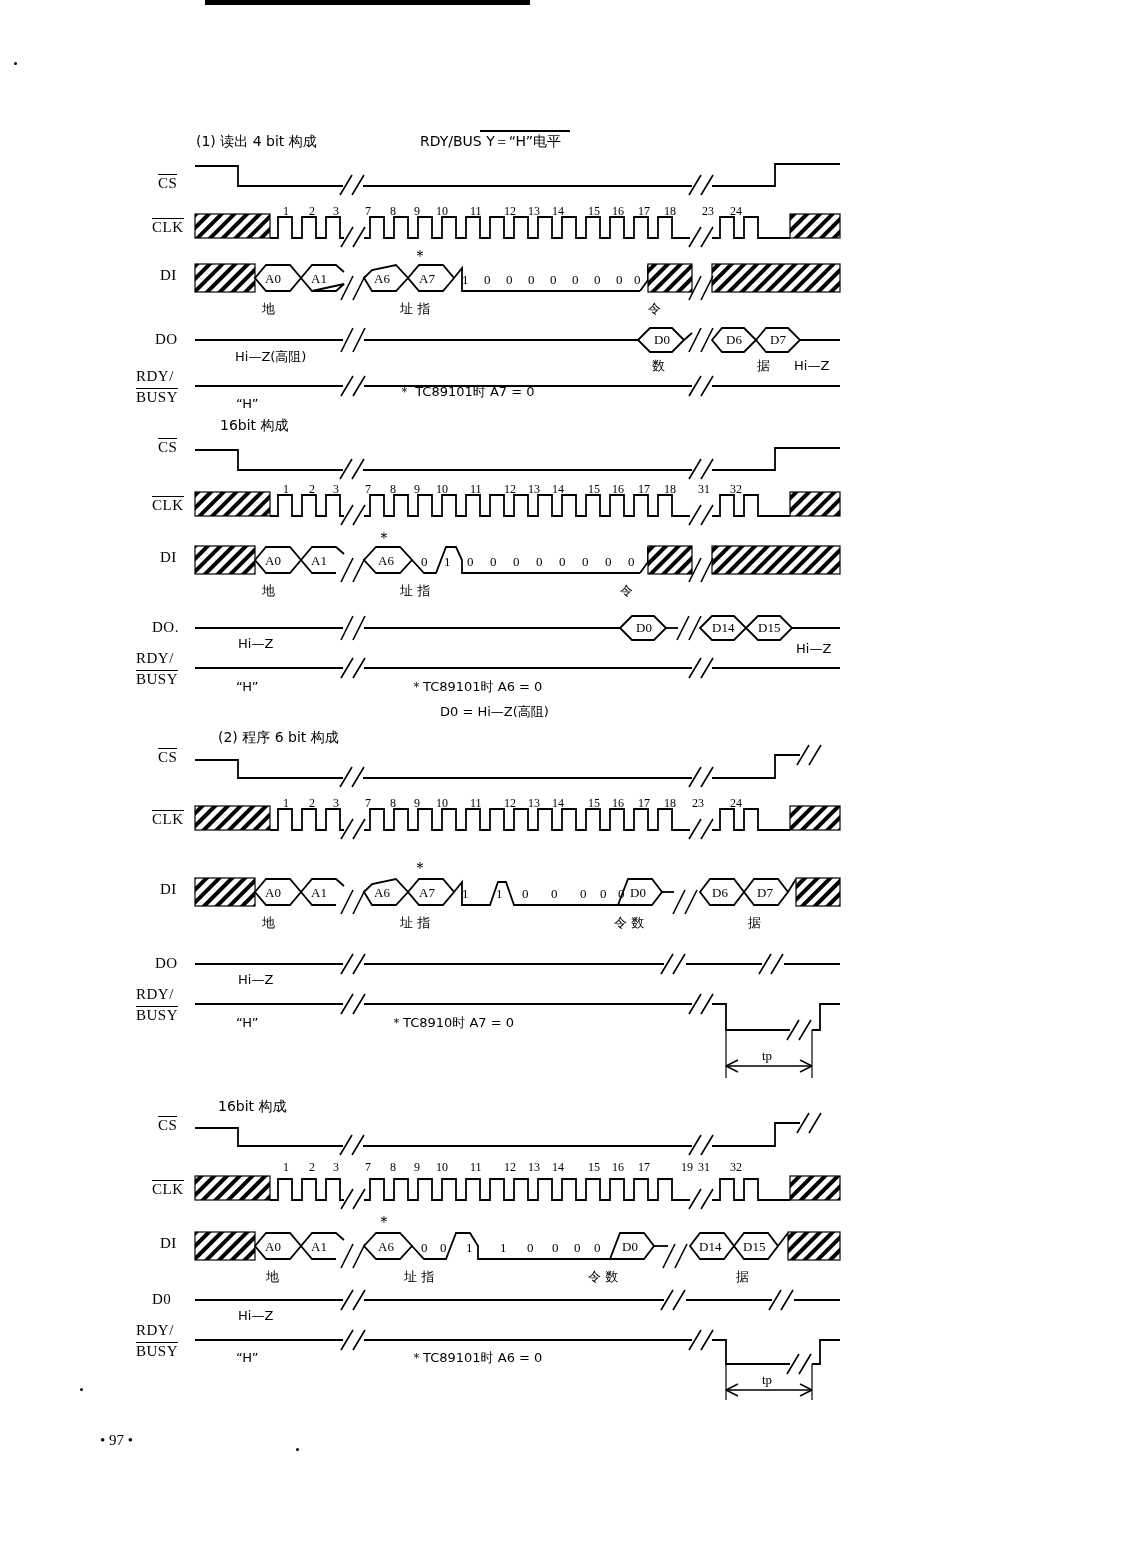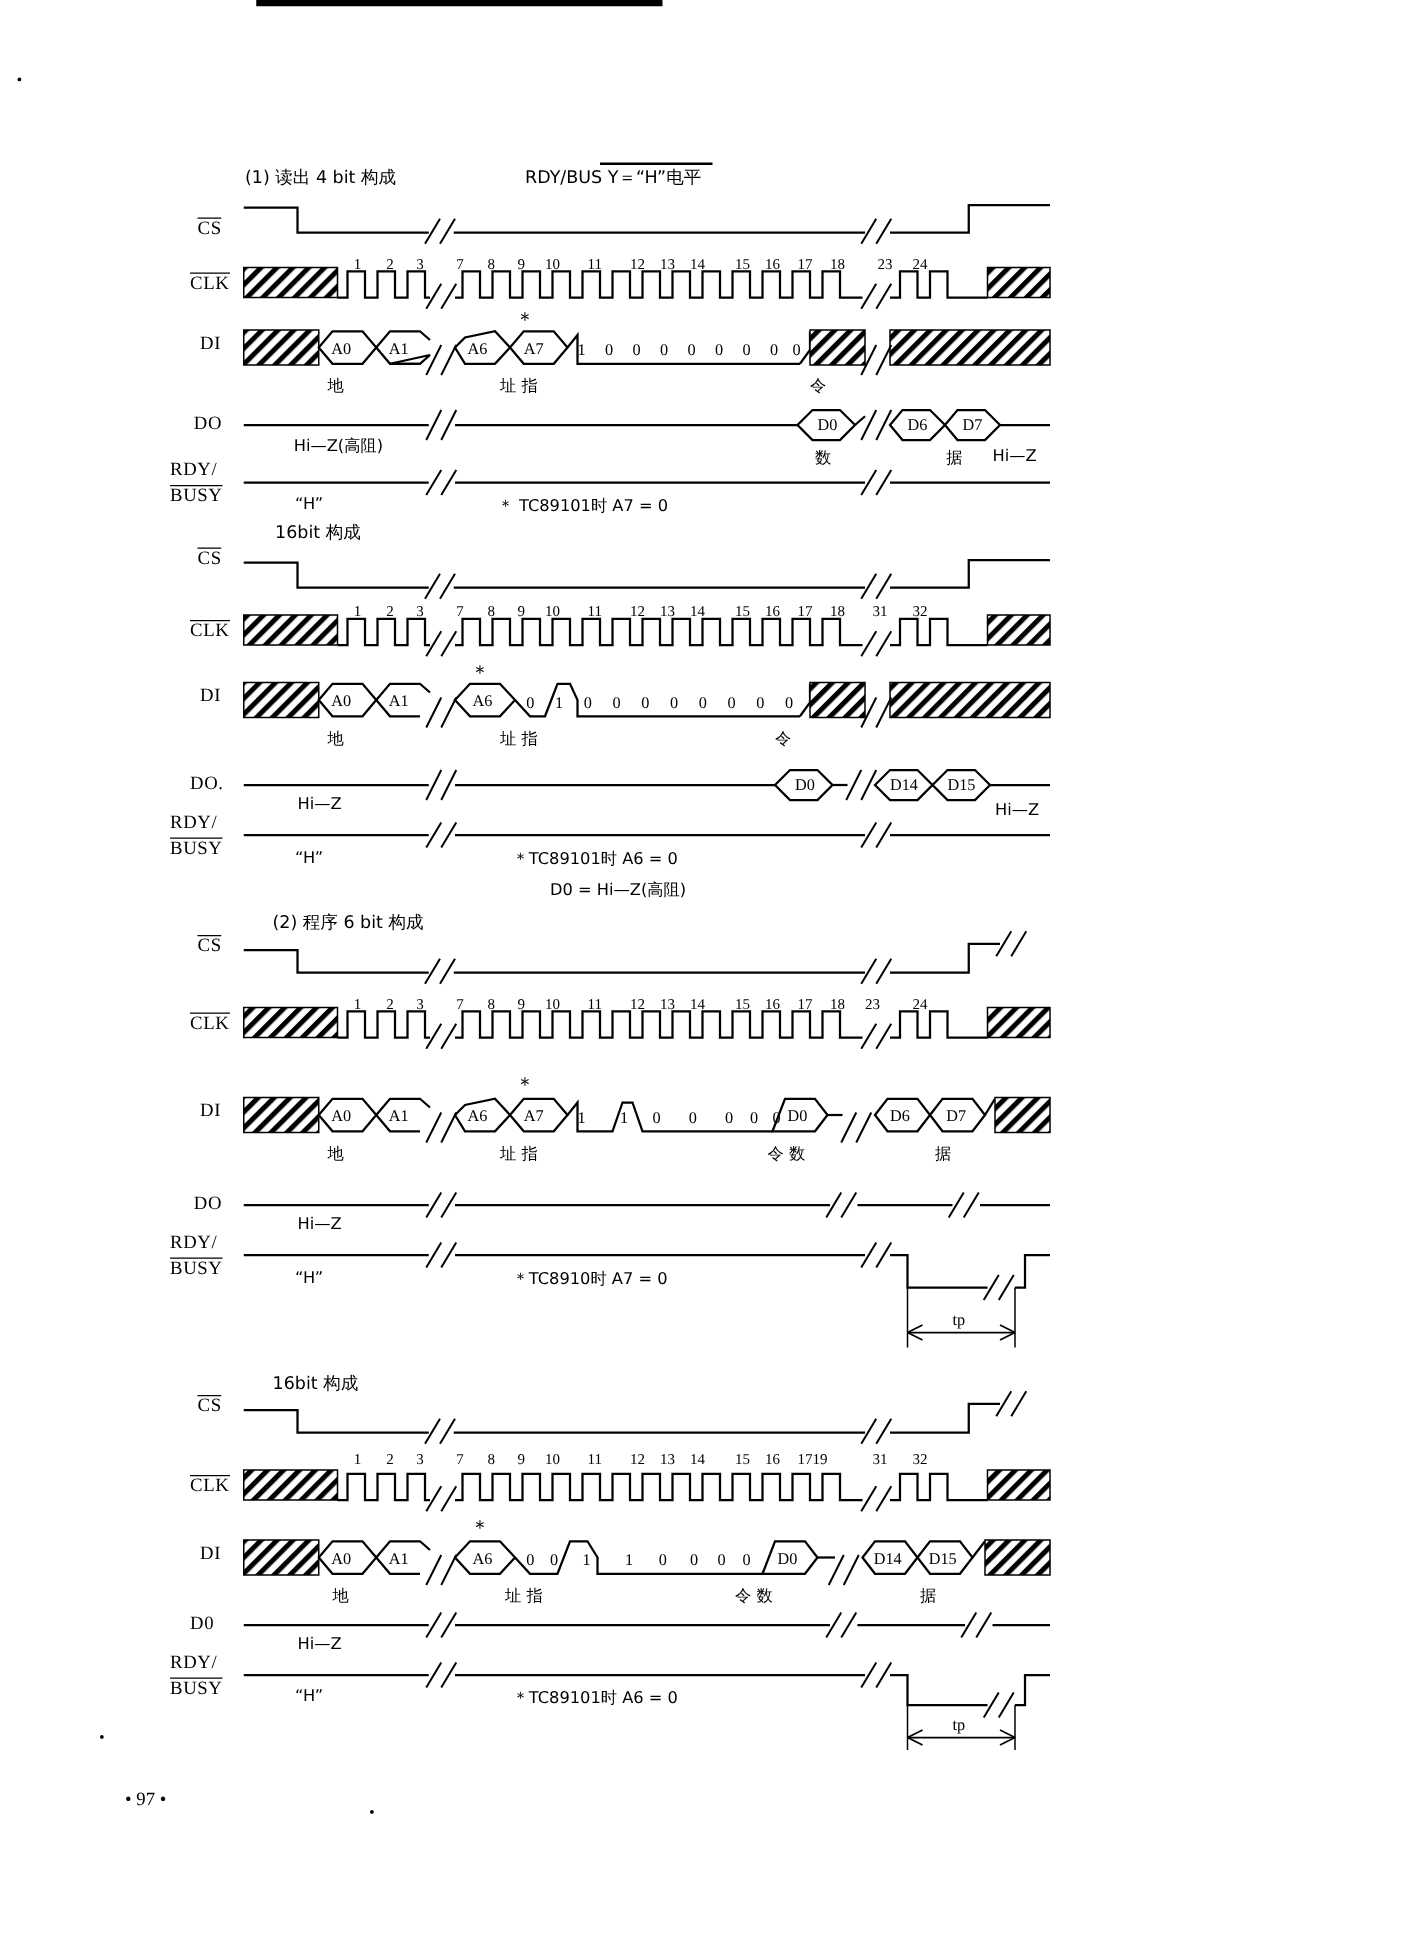--- a/index.html
+++ b/index.html
@@ -284,21 +284,21 @@
   <div class="lbl cn" style="left:648px;top:300px;">令</div>
 
   <div class="lbl small" style="left:654px;top:332px;">D0</div>
   <div class="lbl small" style="left:726px;top:332px;">D6</div>
   <div class="lbl small" style="left:770px;top:332px;">D7</div>
   <div class="lbl cn" style="left:652px;top:357px;">数</div>
   <div class="lbl cn" style="left:757px;top:357px;">据</div>
   <div class="lbl cn" style="left:794px;top:358px;">Hi—Z</div>
   <div class="lbl cn" style="left:235px;top:348px;">Hi—Z(高阻)</div>
   <div class="lbl cn" style="left:236px;top:396px;">“H”</div>
-  <div class="lbl cn" style="left:398px;top:396px;">＊ TC89101时 A7 = 0</div>
+  <div class="lbl cn" style="left:398px;top:383px;">＊ TC89101时 A7 = 0</div>
 
   <div class="lbl sig ovl" style="left:158px;top:438px;">CS</div>
   <div class="lbl sig ovl" style="left:152px;top:496px;">CLK</div>
   <div class="lbl sig" style="left:160px;top:549px;">DI</div>
   <div class="lbl sig" style="left:152px;top:619px;">DO.</div>
   <div class="lbl sig" style="left:136px;top:650px;">RDY/</div>
   <div class="lbl sig ovl" style="left:136px;top:670px;">BUSY</div>
 
   <div class="lbl num" style="left:283px;top:482px;">1</div>
   <div class="lbl num" style="left:309px;top:482px;">2</div>
@@ -387,21 +387,21 @@
   <div class="lbl small" style="left:618px;top:886px;">0</div>
   <div class="lbl" style="left:412px;top:858px;font-size:16px;">＊</div>
 
   <div class="lbl cn" style="left:262px;top:914px;">地</div>
   <div class="lbl cn" style="left:400px;top:914px;">址 指</div>
   <div class="lbl cn" style="left:614px;top:914px;">令  数</div>
   <div class="lbl cn" style="left:748px;top:914px;">据</div>
 
   <div class="lbl cn" style="left:238px;top:972px;">Hi—Z</div>
   <div class="lbl cn" style="left:236px;top:1015px;">“H”</div>
-  <div class="lbl cn" style="left:410px;top:1014px;">＊TC8910时 A7 = 0</div>
+  <div class="lbl cn" style="left:390px;top:1014px;">＊TC8910时 A7 = 0</div>
   <div class="lbl small" style="left:762px;top:1048px;">tp</div>
 
   <div class="lbl sig ovl" style="left:158px;top:1116px;">CS</div>
   <div class="lbl sig ovl" style="left:152px;top:1180px;">CLK</div>
   <div class="lbl sig" style="left:160px;top:1235px;">DI</div>
   <div class="lbl sig" style="left:152px;top:1291px;">D0</div>
   <div class="lbl sig" style="left:136px;top:1322px;">RDY/</div>
   <div class="lbl sig ovl" style="left:136px;top:1342px;">BUSY</div>
 
   <div class="lbl num" style="left:283px;top:1160px;">1</div>
@@ -411,21 +411,21 @@
   <div class="lbl num" style="left:390px;top:1160px;">8</div>
   <div class="lbl num" style="left:414px;top:1160px;">9</div>
   <div class="lbl num" style="left:436px;top:1160px;">10</div>
   <div class="lbl num" style="left:470px;top:1160px;">11</div>
   <div class="lbl num" style="left:504px;top:1160px;">12</div>
   <div class="lbl num" style="left:528px;top:1160px;">13</div>
   <div class="lbl num" style="left:552px;top:1160px;">14</div>
   <div class="lbl num" style="left:588px;top:1160px;">15</div>
   <div class="lbl num" style="left:612px;top:1160px;">16</div>
   <div class="lbl num" style="left:638px;top:1160px;">17</div>
-  <div class="lbl num" style="left:650px;top:1160px;">19</div>
+  <div class="lbl num" style="left:681px;top:1160px;">19</div>
   <div class="lbl num" style="left:698px;top:1160px;">31</div>
   <div class="lbl num" style="left:730px;top:1160px;">32</div>
 
   <div class="lbl small" style="left:265px;top:1239px;">A0</div>
   <div class="lbl small" style="left:311px;top:1239px;">A1</div>
   <div class="lbl small" style="left:378px;top:1239px;">A6</div>
   <div class="lbl small" style="left:622px;top:1239px;">D0</div>
   <div class="lbl small" style="left:699px;top:1239px;">D14</div>
   <div class="lbl small" style="left:743px;top:1239px;">D15</div>
   <div class="lbl small" style="left:421px;top:1240px;">0</div>

